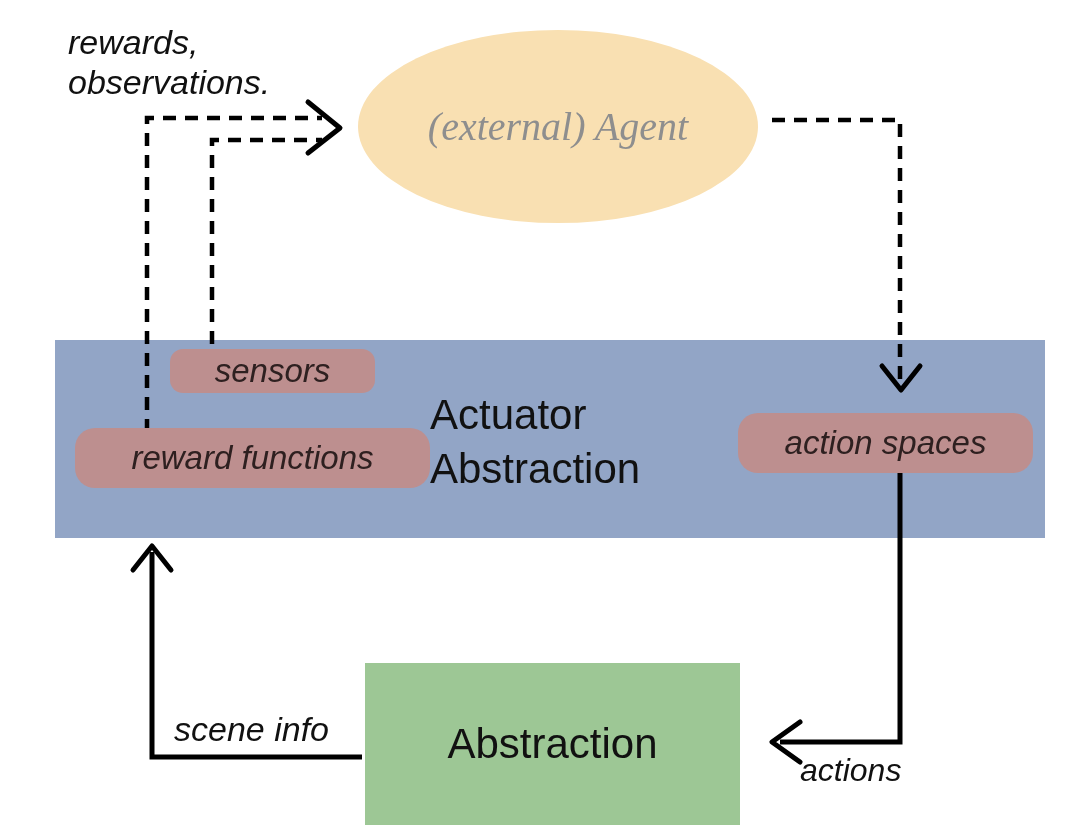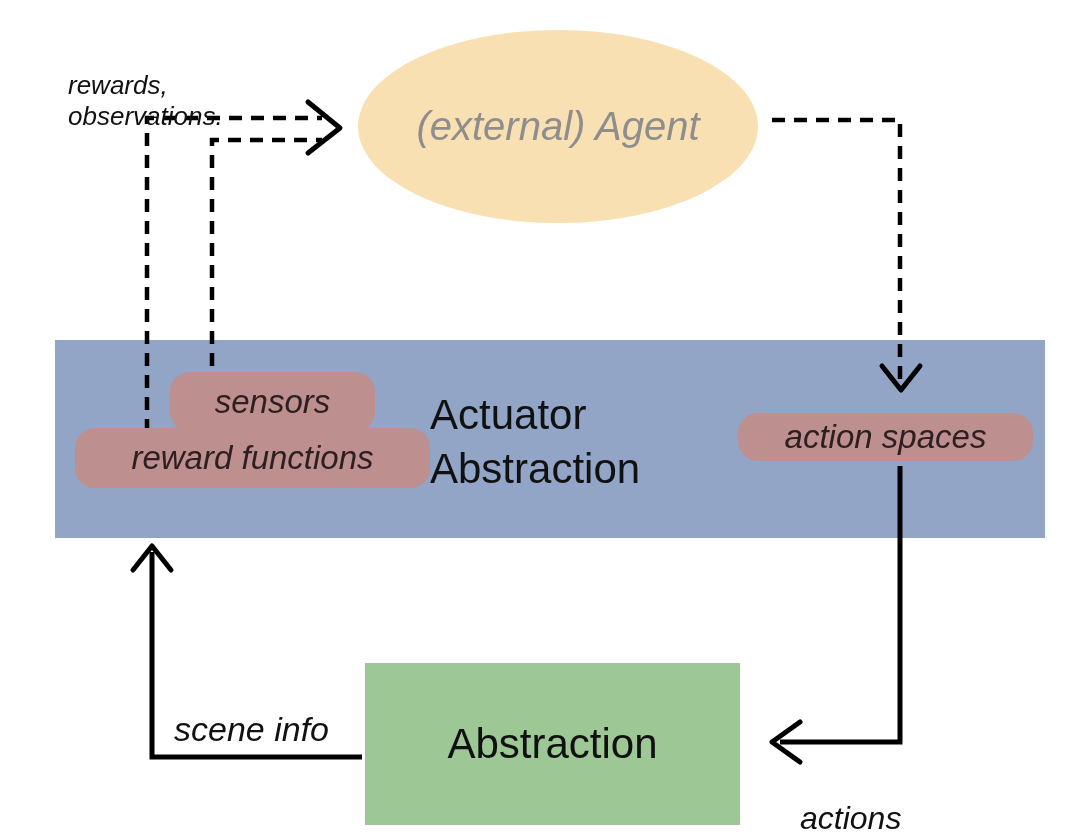--- a/index.html
+++ b/index.html
@@ -17,20 +17,21 @@
   }
   
   .agent-ellipse {
     position: absolute;
     left: 358px; top: 30px;
     width: 400px; height: 193px;
     background: var(--agent-fill);
     border-radius: 50%;
     display: flex; align-items: center; justify-content: center;
     z-index: 1;
+    font-family: Liberation Serif, serif;
   }
   .agent-ellipse .label {
     font-size: 40px;
     font-style: italic;
     color: var(--agent-text);
     white-space: nowrap;
   }
   .band {
     position: absolute;
     left: 55px; top: 340px;
@@ -55,23 +56,23 @@
     border-radius: 20px;
     display: flex; align-items: center; justify-content: center;
     z-index: 3;
   }
   .pill .label {
     font-size: 33px;
     font-style: italic;
     color: #2e2020;
     white-space: nowrap;
   }
-  .pill-sensors        { left: 170px; top: 372px; width: 205px; height: 60px; }
+  .pill-sensors        { left: 170px; top: 349px; width: 205px; height: 44px; border-radius: 13px; }
   .pill-reward         { left: 75px;  top: 428px; width: 355px; height: 60px; }
-  .pill-action-spaces  { left: 738px; top: 413px; width: 295px; height: 48px; }
+  .pill-action-spaces  { left: 738px; top: 413px; width: 295px; height: 60px; }
   .env-box {
     position: absolute;
     left: 365px; top: 663px;
     width: 375px; height: 162px;
     background: var(--env-fill);
     display: flex; align-items: center; justify-content: center;
     z-index: 1;
   }
   .env-box .label {
     font-size: 42px;
@@ -79,23 +80,23 @@
     white-space: nowrap;
   }
   
   .edge-label {
     position: absolute;
     font-style: italic;
     color: var(--text);
     z-index: 4;
     white-space: pre-line;
   }
-  .lbl-rewards { left: 68px;  top: 22px;  font-size: 26px; line-height: 1.18; margin-top: 48px; }
+  .lbl-rewards { left: 68px;  top: 22px;  font-size: 34px; line-height: 1.18; }
   .lbl-scene   { left: 174px; top: 710px; font-size: 34px; }
-  .lbl-actions { left: 800px; top: 752px; font-size: 32px; margin-top: 48px; }
+  .lbl-actions { left: 800px; top: 752px; font-size: 32px; }
   
   svg.arrows {
     position: absolute;
     left: 0; top: 0;
     width: 1091px; height: 836px;
     z-index: 2;
     pointer-events: none;
   }
   svg.arrows polyline {
     fill: none;

